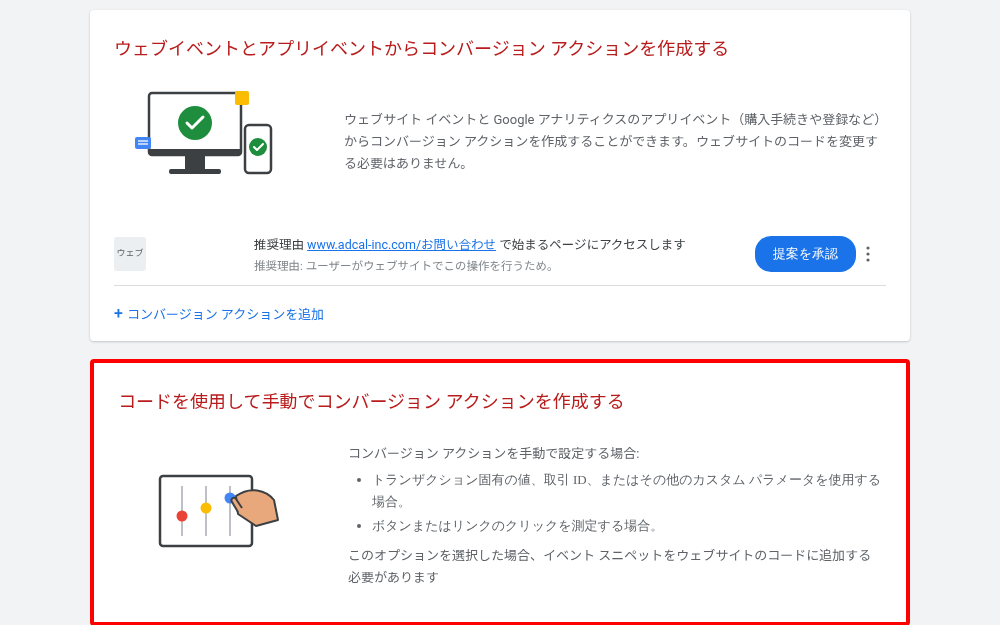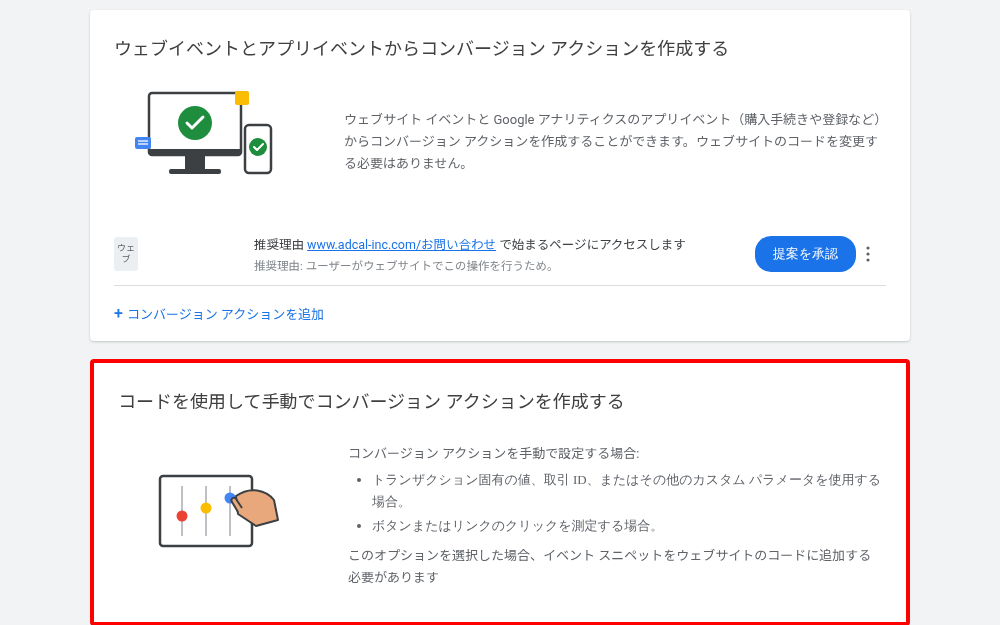--- a/index.html
+++ b/index.html
@@ -17,21 +17,21 @@
       margin-bottom: 18px;
       padding: 24px 24px 18px 24px;
     }
     .card.highlighted {
       border: 4px solid #ff0000;
       box-shadow: none;
     }
     .card-title {
       font-size: 18px;
       font-weight: 400;
-      color: #404040;
+      color: #b91c1c;
       margin-bottom: 24px;
     }
     .intro-row {
       display: flex;
       gap: 40px;
       align-items: center;
       margin-bottom: 28px;
     }
     .illustration {
       width: 190px;
@@ -78,21 +78,21 @@
       align-items: center;
       padding: 12px 0;
       border-bottom: 1px solid #dadce0;
       margin-bottom: 18px;
     }
     .badge-web {
       display: inline-flex;
       flex-direction: column;
       align-items: center;
       justify-content: center;
-      width: 24px;
+      width: 32px;
       height: 34px;
       background: #eceff1;
       border-radius: 3px;
       font-size: 9px;
       line-height: 11px;
       color: #5f6368;
       text-align: center;
       padding: 2px;
     }
     .detail-main {

